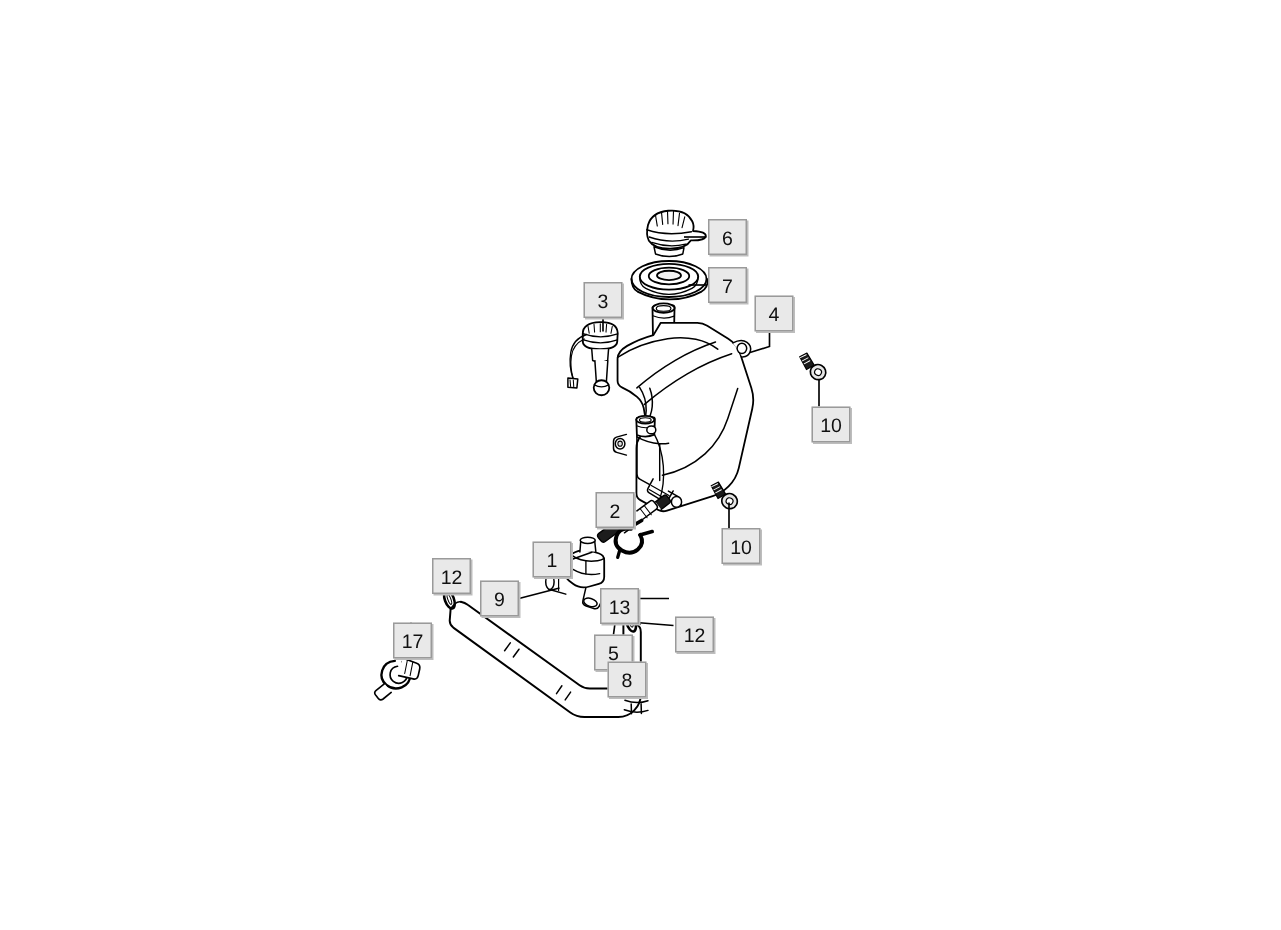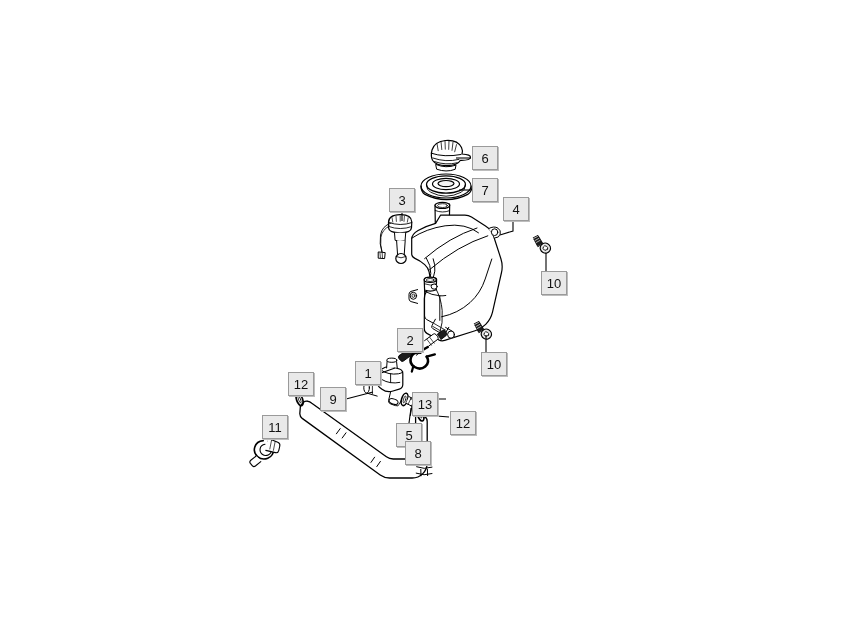--- a/index.html
+++ b/index.html
@@ -379,25 +379,25 @@
   <div class="callout" style="left:320px;top:387px">
       <span>9</span>
     </div>
   <div class="callout" style="left:541px;top:271px">
       <span>10</span>
     </div>
   <div class="callout" style="left:481px;top:352px">
       <span>10</span>
     </div>
   <div class="callout" style="left:262px;top:415px">
-      <span>11</span>
+      <span>17</span>
     </div>
   <div class="callout" style="left:288px;top:372px">
       <span>12</span>
     </div>
   <div class="callout" style="left:450px;top:411px">
       <span>12</span>
     </div>
-  <div class="callout" style="left:412px;top:392px">
+  <div class="callout" style="left:400px;top:392px">
       <span>13</span>
     </div>
 
 </div>
 
 </body></html>

